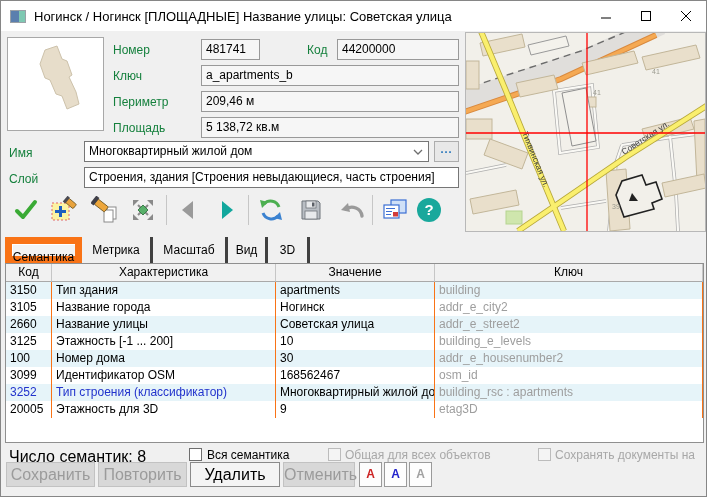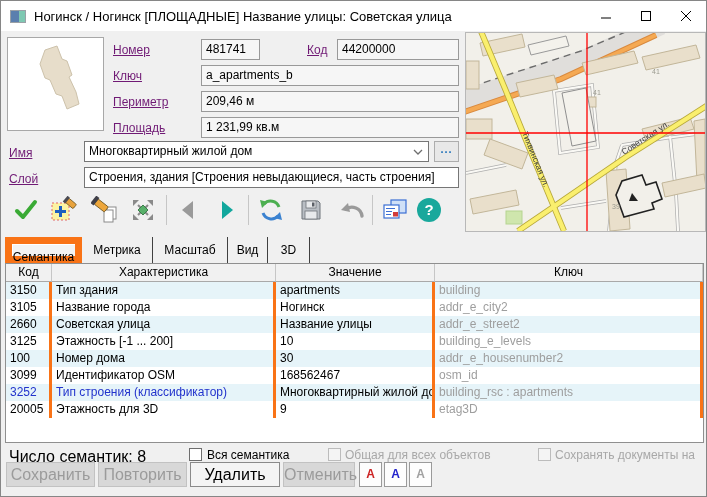--- a/index.html
+++ b/index.html
@@ -11,21 +11,21 @@
               display:flex; align-items:center; }
   .app-icon { width:16px; height:13px; margin-left:9px; border:1px solid #9aa0a6; display:flex; }
   .app-icon .l { width:55%; height:100%; background:#5b7fae; }
   .app-icon .r { width:45%; height:100%; background:#7ec8b2; }
   .title-text { margin-left:8px; font-size:13px; color:#000; white-space:nowrap; }
   .win-btns { position:absolute; right:0; top:0; height:30px; display:flex; }
   .win-btn { width:40px; height:30px; display:flex; align-items:center; justify-content:center; }
   
   .preview-box { position:absolute; left:6px; top:36px; width:97px; height:94px;
                  background:#ffffff; border:1px solid #a8a8a8; }
-  .flabel { position:absolute; font-size:12px; color:#701a75;text-decoration:underline; }
+  .flabel { position:absolute; font-size:12px; color:#15803d; }
   .finput { position:absolute; font-size:12px; color:#000; background:#f6f6f6;
             border:1px solid #999; padding:2px 4px; line-height:15px; height:21px;
             white-space:nowrap; overflow:hidden; }
   .finput.white { background:#ffffff; border:1px solid #767676; }
   .combo-arrow { position:absolute; width:10px; height:6px; }
   .more-btn { position:absolute; left:433px; top:140px; width:25px; height:21px;
               background:#e8e8e8; border:1px solid #adadad; font-size:11px; color:#1d6fb8;
               text-align:center; line-height:14px; font-weight:bold; letter-spacing:1px; }
   
   .toolbar { position:absolute; left:0; top:190px; width:462px; height:40px; }
@@ -33,33 +33,33 @@
           align-items:center; justify-content:center; }
   .tsep { position:absolute; top:4px; width:1px; height:30px; background:#c6c6c6; }
   .help-circle { width:24px; height:24px; border-radius:50%; background:#19a89c; color:#fff;
                  font-size:15px; font-weight:bold; text-align:center; line-height:24px; }
   
   .map-panel { position:absolute; left:464px; top:31px; width:241px; height:200px;
                border:1px solid #b8b8b8; background:#f2f0ea; }
   
   .tabbar { position:absolute; left:4px; top:236px; width:699px; height:26px; display:flex; }
   .tab { height:26px; line-height:26px; text-align:center; font-size:12px; color:#000;
-         border-right:1px solid #404040; background:transparent; }
+         border-right:3px solid #404040; background:transparent; }
   .tab.active { background:#f3f3f3; border:7px solid #f97316;
                 box-shadow:inset 1px 1px 0 #ffffff; }
   .tab:nth-child(1){width:77px} .tab:nth-child(2){width:71px} .tab:nth-child(3){width:75px}
   .tab:nth-child(4){width:40px} .tab:nth-child(5){width:42px}
   
   .table-panel { position:absolute; left:4px; top:262px; width:699px; height:180px;
                  background:#ffffff; border:1px solid #8f8f8f; }
   .thead, .trow { display:grid; grid-template-columns:46px 224px 159px 1fr; }
   .thead .tcell { background:#f1f1f1; border-right:1px solid #c6c6c6; border-bottom:1px solid #a9a9a9;
                   font-size:12px; text-align:center; height:18px; line-height:17px; color:#000; }
   .trow .tcell { font-size:12px; height:17px; line-height:16px; padding:0 4px;
-                 border-right:3px solid #f97316; white-space:nowrap; overflow:hidden; color:#000; }
+                 border-right:1px solid #f97316; white-space:nowrap; overflow:hidden; color:#000; }
   .trow.alt .tcell { background:#e6f4f9; }
   .trow .c-key { color:#9e9e9e; }
   .trow.link .c-code, .trow.link .c-name { color:#2233cc; }
   
   .count-label { position:absolute; left:8px; top:447px; font-size:16px; color:#000; }
   .cbx { position:absolute; width:13px; height:13px; background:#fff; border:1px solid #6e6e6e; }
   .cbx.disabled { background:#f4f4f4; border:1px solid #bcbcbc; }
   .cbx-label { position:absolute; font-size:12px; color:#000; white-space:nowrap; }
   .cbx-label.disabled { color:#a8a8a8; }
   .btn { position:absolute; top:461px; height:25px; font-size:16px; 
@@ -108,21 +108,21 @@
 
   <div class="flabel" style="left:112px; top:42px;">Номер</div>
   <div class="finput" style="left:200px; top:38px; width:59px;">481741</div>
   <div class="flabel" style="left:306px; top:42px;">Код</div>
   <div class="finput" style="left:336px; top:38px; width:122px;">44200000</div>
   <div class="flabel" style="left:112px; top:68px;">Ключ</div>
   <div class="finput" style="left:200px; top:64px; width:258px;">a_apartments_b</div>
   <div class="flabel" style="left:112px; top:94px;">Периметр</div>
   <div class="finput" style="left:200px; top:90px; width:258px;">209,46 м</div>
   <div class="flabel" style="left:112px; top:120px;">Площадь</div>
-  <div class="finput" style="left:200px; top:116px; width:258px;">1 231,99 кв.м</div>
+  <div class="finput" style="left:200px; top:116px; width:258px;">5 138,72 кв.м</div>
 
   <div class="flabel" style="left:8px; top:145px;">Имя</div>
   <div class="finput white" style="left:83px; top:140px; width:345px;">Многоквартирный жилой дом</div>
   <svg class="combo-arrow" style="left:412px; top:148px;">
     <path d="M1,1 L5,5 L9,1" fill="none" stroke="#6e6e6e" stroke-width="1.3"></path>
   </svg>
   <div class="more-btn">...</div>
 
   <div class="flabel" style="left:8px; top:171px;">Слой</div>
   <div class="finput white" style="left:83px; top:166px; width:375px;">Строения, здания [Строения невыдающиеся, часть строения]</div>
@@ -304,22 +304,22 @@
           <div class="tcell c-key">building</div>
         </div>
         <div class="trow">
           <div class="tcell c-code">3105</div>
           <div class="tcell c-name">Название города</div>
           <div class="tcell c-value">Ногинск</div>
           <div class="tcell c-key">addr_e_city2</div>
         </div>
         <div class="trow alt">
           <div class="tcell c-code">2660</div>
+          <div class="tcell c-name">Название улицы</div>
           <div class="tcell c-value">Советская улица</div>
-          <div class="tcell c-name">Название улицы</div>
           <div class="tcell c-key">addr_e_street2</div>
         </div>
         <div class="trow">
           <div class="tcell c-code">3125</div>
           <div class="tcell c-name">Этажность  [-1 ... 200]</div>
           <div class="tcell c-value">10</div>
           <div class="tcell c-key">building_e_levels</div>
         </div>
         <div class="trow alt">
           <div class="tcell c-code">100</div>

